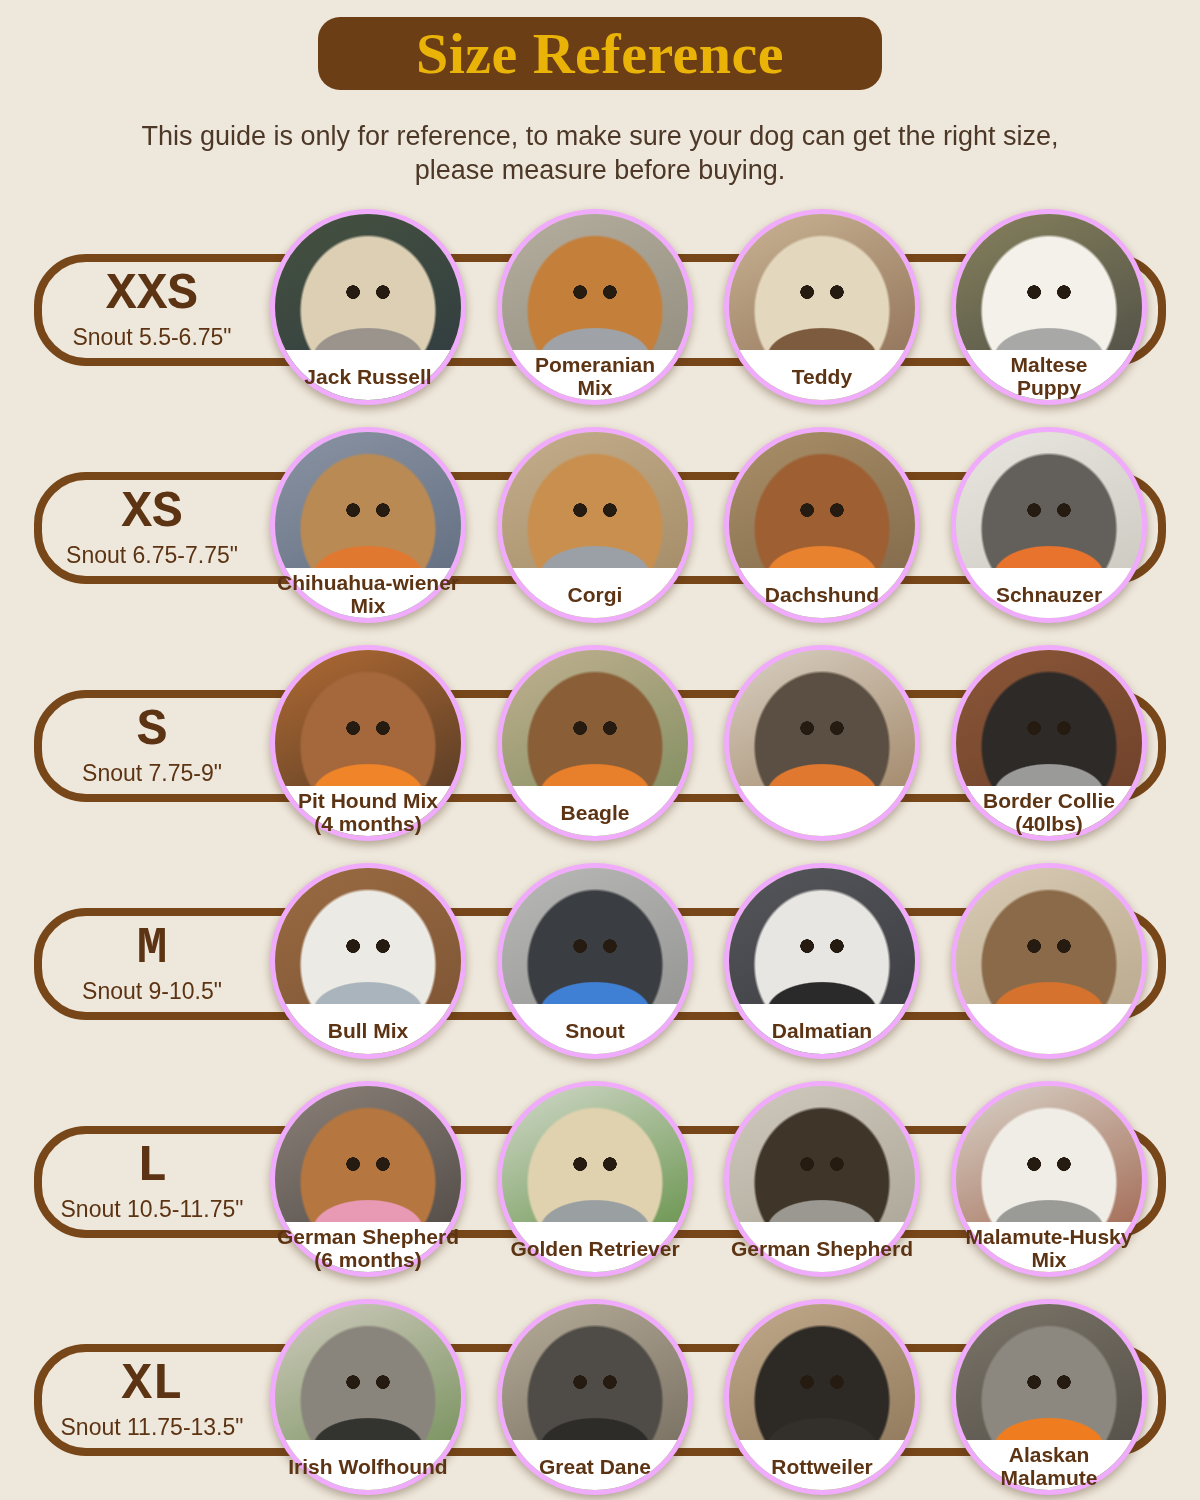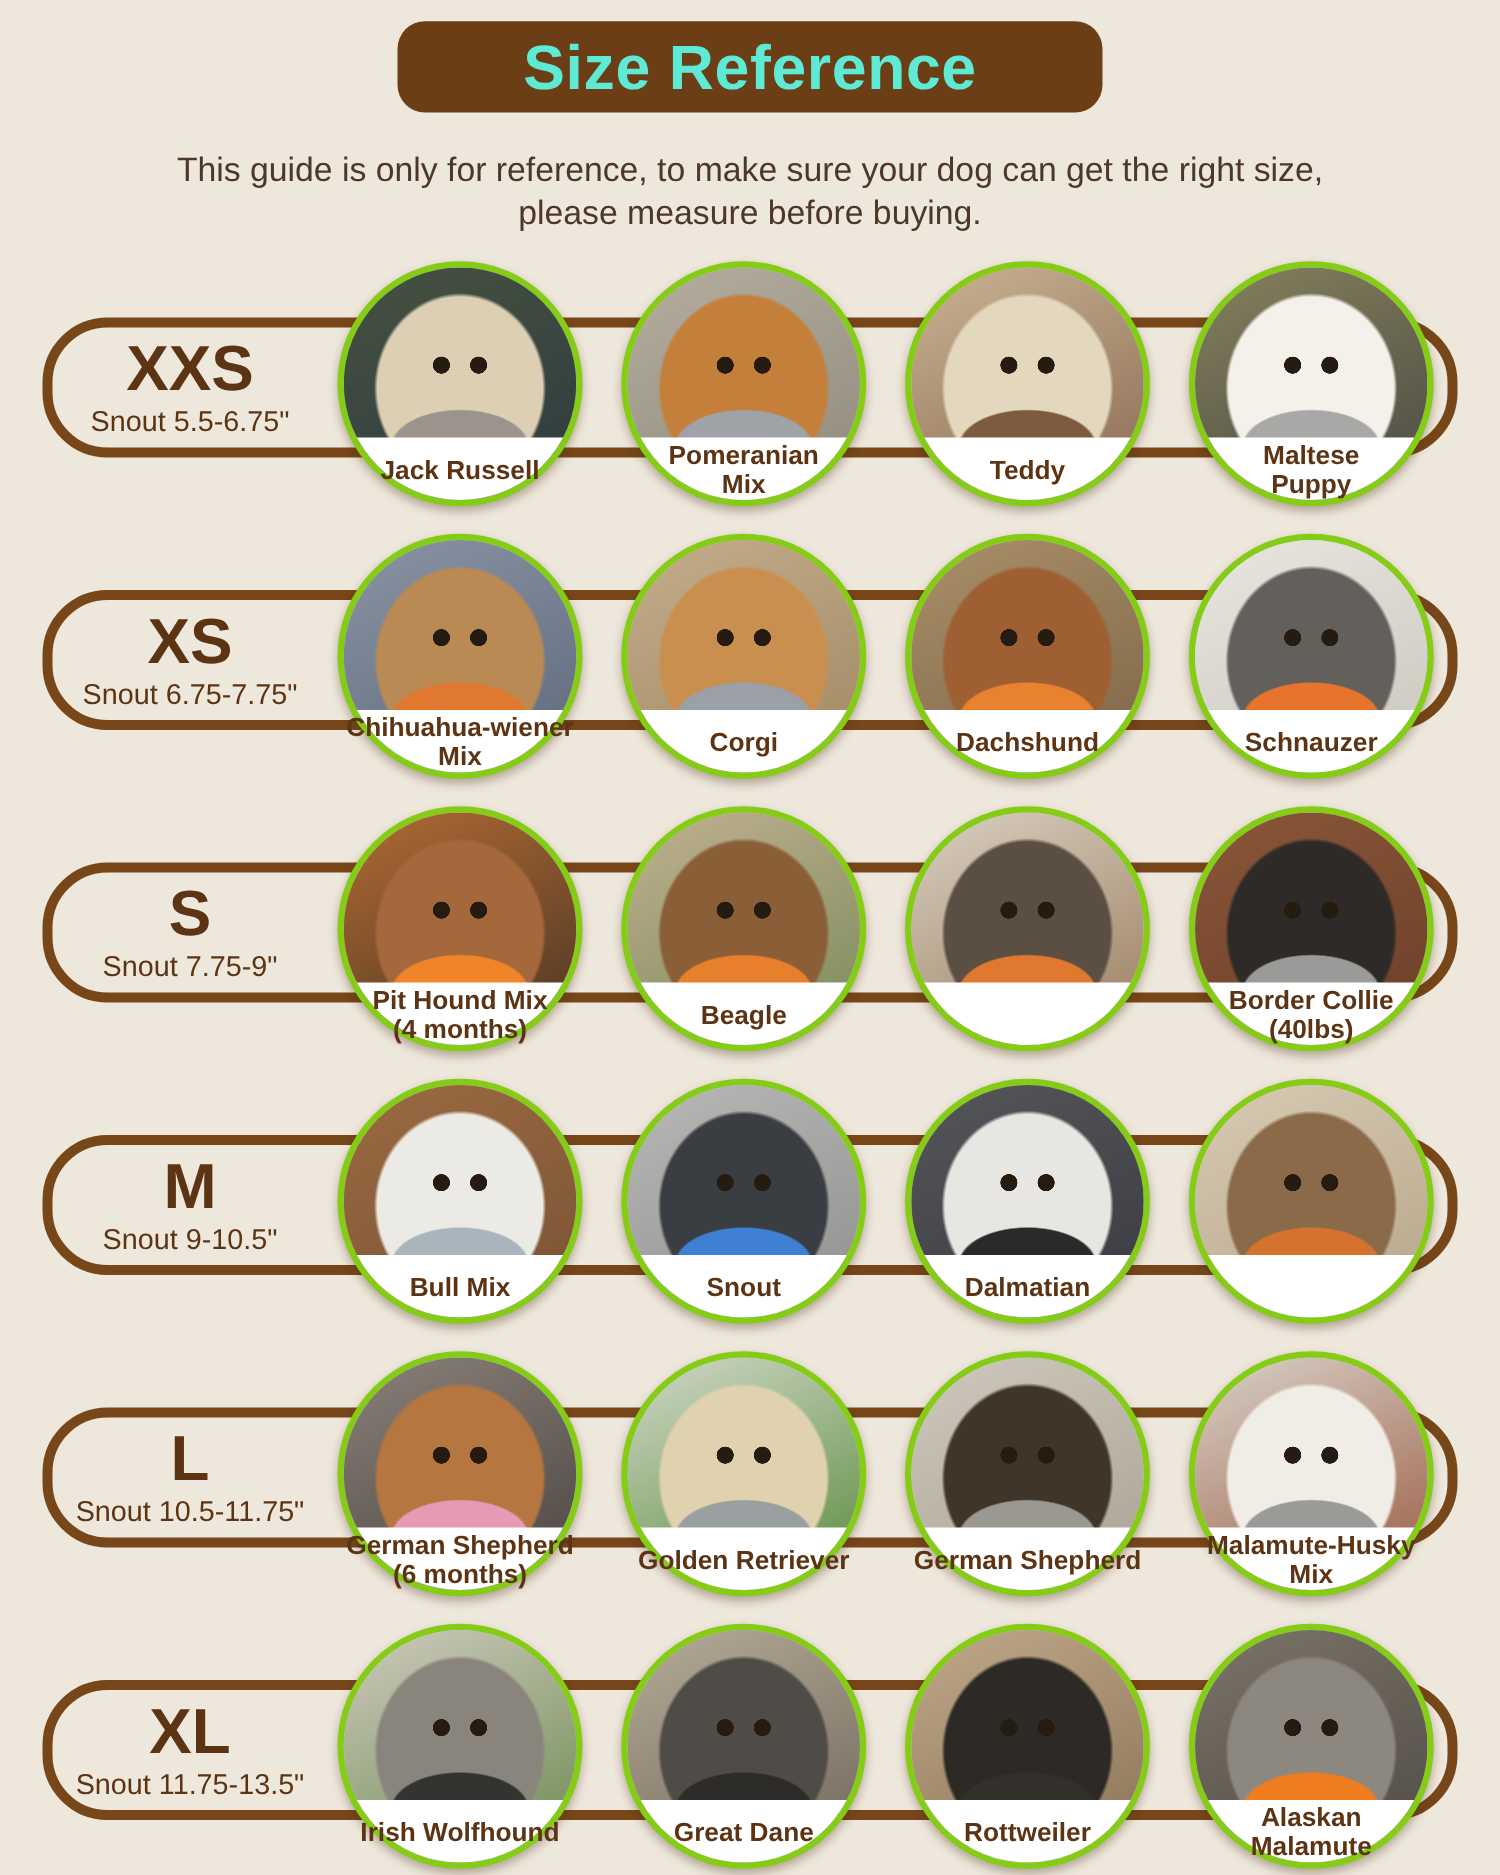--- a/index.html
+++ b/index.html
@@ -6,40 +6,40 @@
   body{
     width:1200px;height:1500px;overflow:hidden;position:relative;
     background:var(--bg,#EEE7DB);
     font-family:"Liberation Sans",sans-serif;
   }
   .badge{
     width:564px;height:73px;margin:17px auto 0;
     background:var(--badge,#6B3E16);border-radius:22px;
     display:flex;align-items:center;justify-content:center;
   }
-  .badge .title{color:#5eead4;font-size:50px;font-weight:700;letter-spacing:0.5px;}
+  .badge .title{color:#eab308;font-size:58px;font-weight:700;letter-spacing:0.5px;font-family:Liberation Serif, serif;}
   .subtitle{
     text-align:center;color:var(--subtitle,#4D3828);
     font-size:27px;line-height:34px;margin-top:29px;white-space:pre-line;
   }
   .rows{margin-top:22px;}
   .row{position:relative;height:218px;}
   .track{
     position:absolute;left:34px;right:34px;top:45px;height:112px;
     border:8px solid var(--line,#774619);border-radius:52px;box-sizing:border-box;
   }
   .sizebox{
     position:absolute;left:40px;top:45px;width:224px;height:112px;
     display:flex;flex-direction:column;align-items:center;justify-content:center;z-index:3;
   }
-  .size{font-size:51px;font-weight:700;color:var(--text,#5C3414);line-height:52px;}
+  .size{font-size:51px;font-weight:700;color:var(--text,#5C3414);line-height:52px;font-family:Liberation Mono, monospace;}
   .snout{font-size:23px;color:var(--text,#5C3414);margin-top:3px;}
   .dog{
     position:absolute;top:0;width:196px;height:196px;border-radius:50%;
-    background:#84cc16;box-shadow:0 4px 8px rgba(70,45,20,.35);z-index:2;
+    background:#f0abfc;box-shadow:0 4px 8px rgba(70,45,20,.35);z-index:2;
   }
   .c1{left:270px}.c2{left:497px}.c3{left:724px}.c4{left:951px}
   .clip{position:absolute;inset:5px;border-radius:50%;overflow:hidden;background:#cfc8bb;}
   .img{position:absolute;inset:0;}
   .chord{position:absolute;left:0;right:0;bottom:0;height:50px;background:#FFFFFF;}
   .label{
     position:absolute;left:-12px;right:-12px;bottom:1px;height:56px;
     display:flex;align-items:center;justify-content:center;text-align:center;
     font-weight:700;font-size:21px;line-height:23px;color:var(--labeltext,#5C3414);
     white-space:pre-line;z-index:3;

